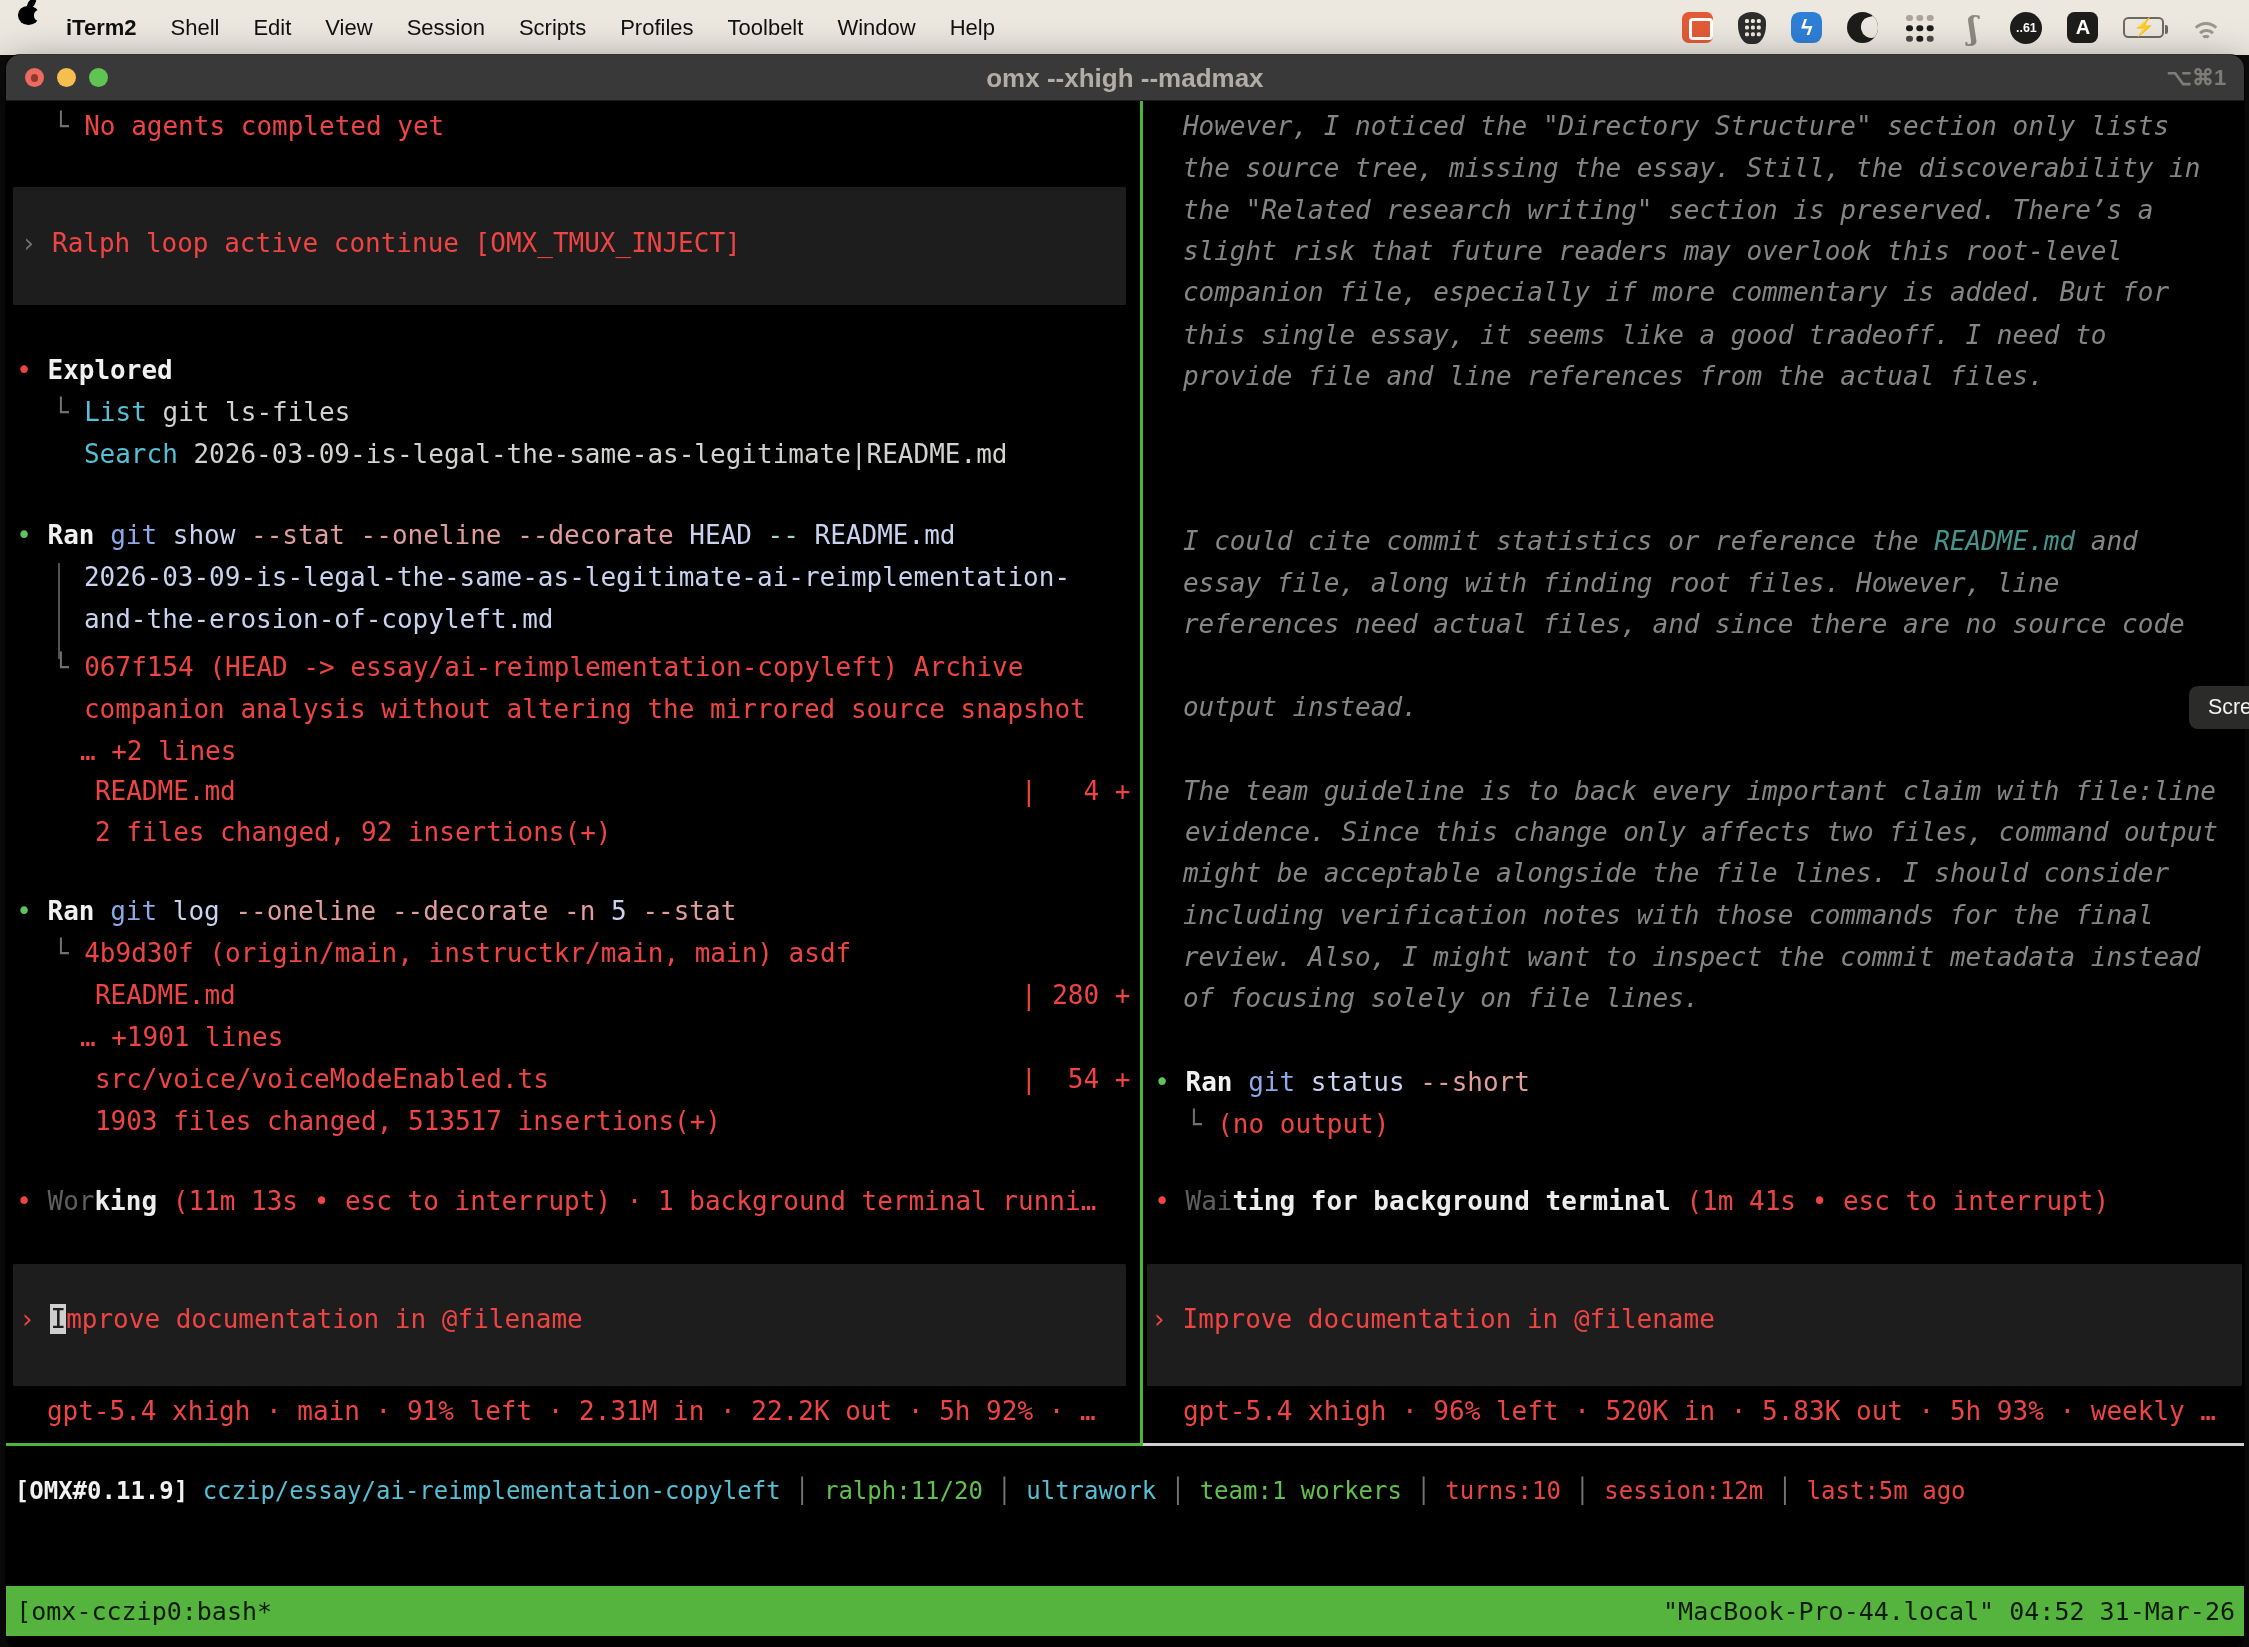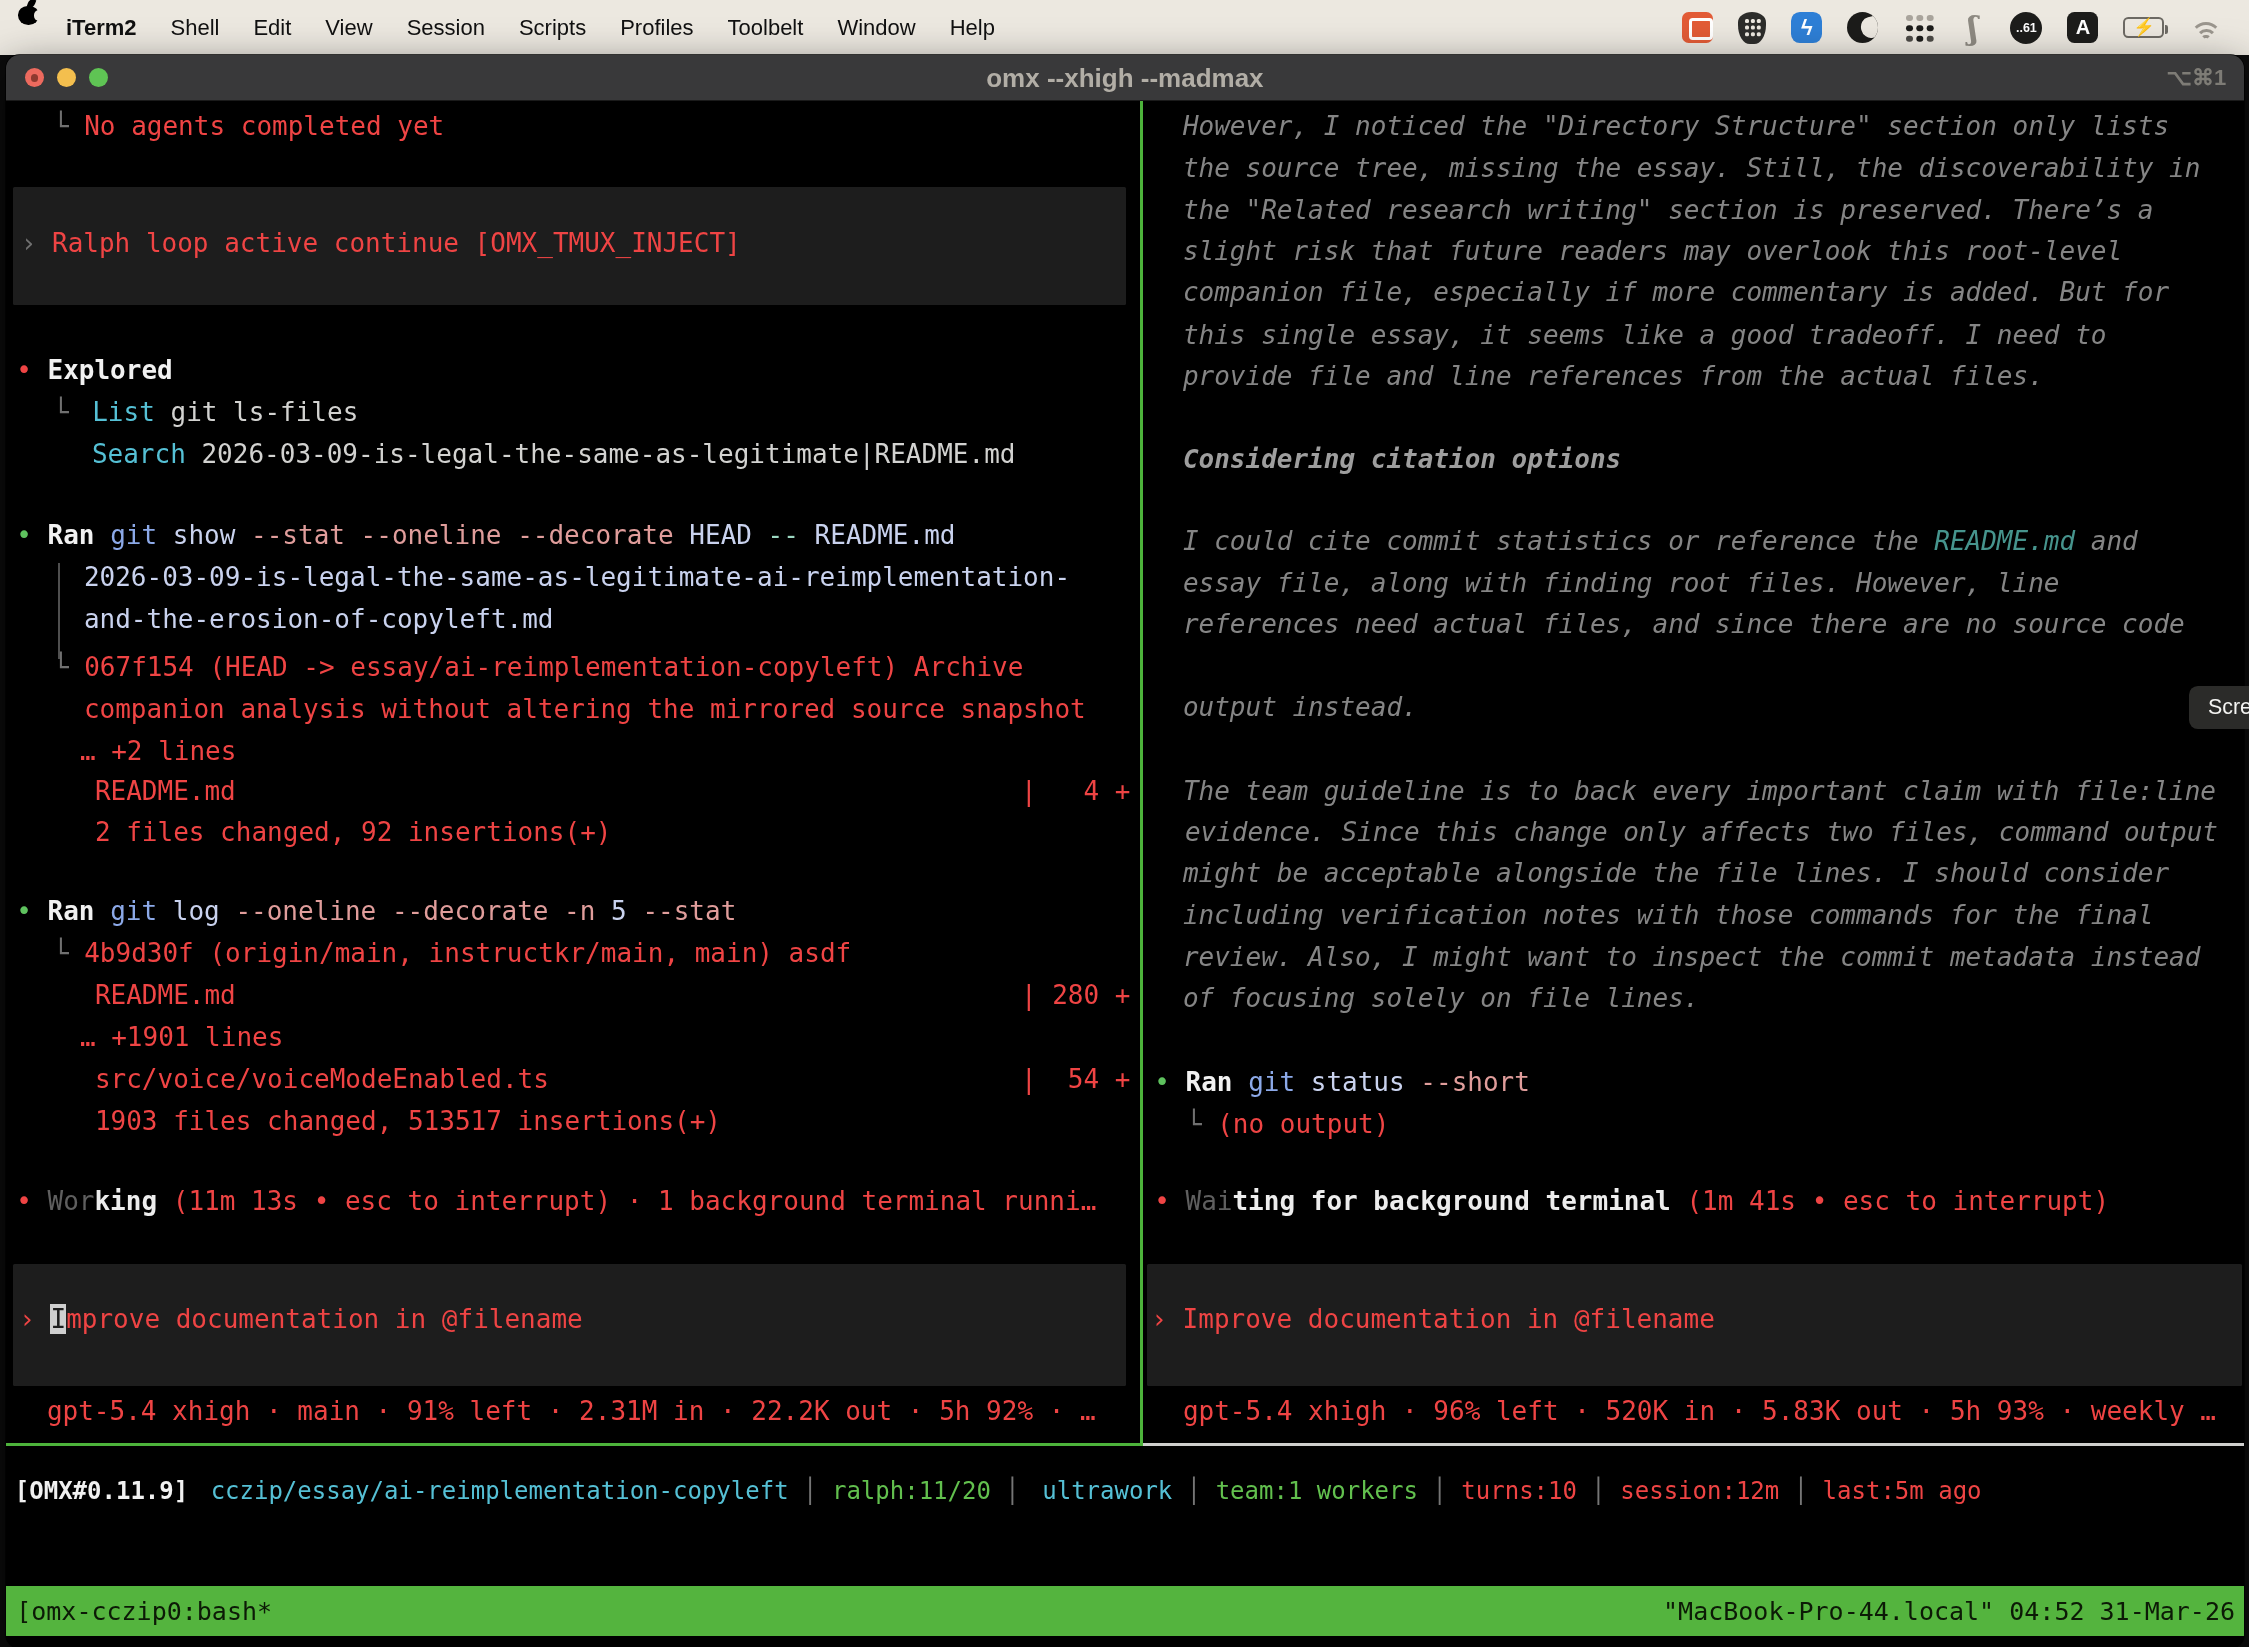--- a/index.html
+++ b/index.html
@@ -88,21 +88,21 @@
   .tl { position:absolute; white-space:pre; font-size:26px; height:37px; line-height:37px; }
   .pbox { position:absolute; background:#1d1d1d; border-radius:1.5px; }
   .vguide { position:absolute; width:2.2px; background:#4f4f4f; }
 
   .s-gray   { color:#ef4444; }
   .s-lt     { color:#d2d2d0; }
   .s-dim    { color:#5f5f5f; }
   .s-tree   { color:#707070; }
   .s-wb     { color:#f1f1f1; font-weight:700; }
   .s-wbs    { color:#ededed; font-weight:700; }
-  .s-cyan   { color:#55c0d5;margin-left:8px; }
+  .s-cyan   { color:#55c0d5; }
   .s-blue   { color:#8ca9e8; }
   .s-cmd    { color:#c9d2ee; }
   .s-salmon { color:#e09d9b; }
   .s-teal   { color:#9cd8c2; }
   .s-bgreen { color:#5ec25e; }
   .s-it     { color:#858585; font-style:italic; }
   .s-itb    { color:#9e9e9e; font-style:italic; font-weight:700; }
   .s-link   { color:#46948d; font-style:italic; }
   .s-cursor { background:#cfcfcf; color:#1d1d1d; }
 
@@ -216,21 +216,20 @@
       </div>
     <div id="v-divider"></div>
     <div id="right-pane" class="pane">
         <div class="tl" style="left: 39px; top: 7.4px;"><span class="s-it">However, I noticed the "Directory Structure" section only lists</span></div>
         <div class="tl" style="left: 39px; top: 49px;"><span class="s-it">the source tree, missing the essay. Still, the discoverability in</span></div>
         <div class="tl" style="left: 39px; top: 91px;"><span class="s-it">the "Related research writing" section is preserved. There’s a</span></div>
         <div class="tl" style="left: 39px; top: 132px;"><span class="s-it">slight risk that future readers may overlook this root-level</span></div>
         <div class="tl" style="left: 39px; top: 173px;"><span class="s-it">companion file, especially if more commentary is added. But for</span></div>
         <div class="tl" style="left: 39px; top: 216px;"><span class="s-it">this single essay, it seems like a good tradeoff. I need to</span></div>
         <div class="tl" style="left: 39px; top: 257px;"><span class="s-it">provide file and line references from the actual files.</span></div>
-        <div class="tl" style="left: 39px; top: 340px;"><span class="s-itb">Considering citation options</span></div>
         <div class="tl" style="left: 39px; top: 422px;"><span class="s-it">I could cite commit statistics or reference the </span><span class="s-link">README.md</span><span class="s-it"> and</span></div>
         <div class="tl" style="left: 39px; top: 464px;"><span class="s-it">essay file, along with finding root files. However, line</span></div>
         <div class="tl" style="left: 39px; top: 505px;"><span class="s-it">references need actual files, and since there are no source code</span></div>
         <div class="tl" style="left: 39px; top: 588px;"><span class="s-it">output instead.</span></div>
         <div class="tl" style="left: 39px; top: 672px;"><span class="s-it">The team guideline is to back every important claim with file:line</span></div>
         <div class="tl" style="left: 41px; top: 713px;"><span class="s-it">evidence. Since this change only affects two files, command output</span></div>
         <div class="tl" style="left: 39px; top: 754px;"><span class="s-it">might be acceptable alongside the file lines. I should consider</span></div>
         <div class="tl" style="left: 39px; top: 796px;"><span class="s-it">including verification notes with those commands for the final</span></div>
         <div class="tl" style="left: 39px; top: 838px;"><span class="s-it">review. Also, I might want to inspect the commit metadata instead</span></div>
         <div class="tl" style="left: 39px; top: 879px;"><span class="s-it">of focusing solely on file lines.</span></div>

